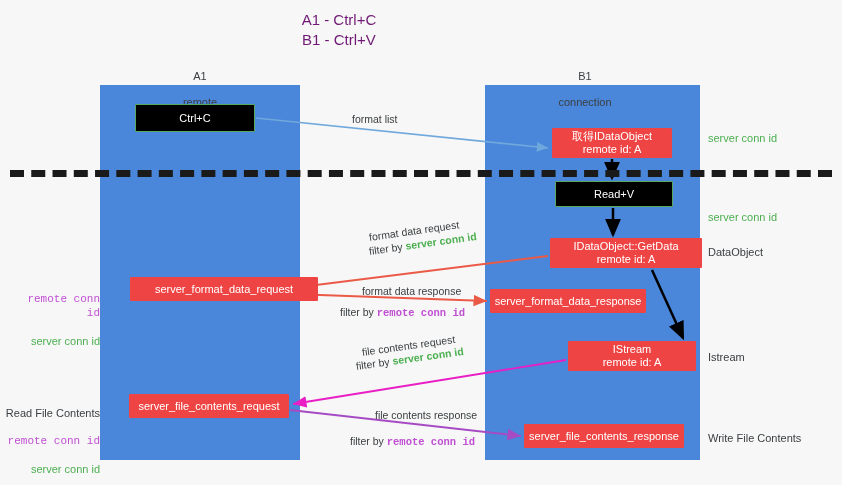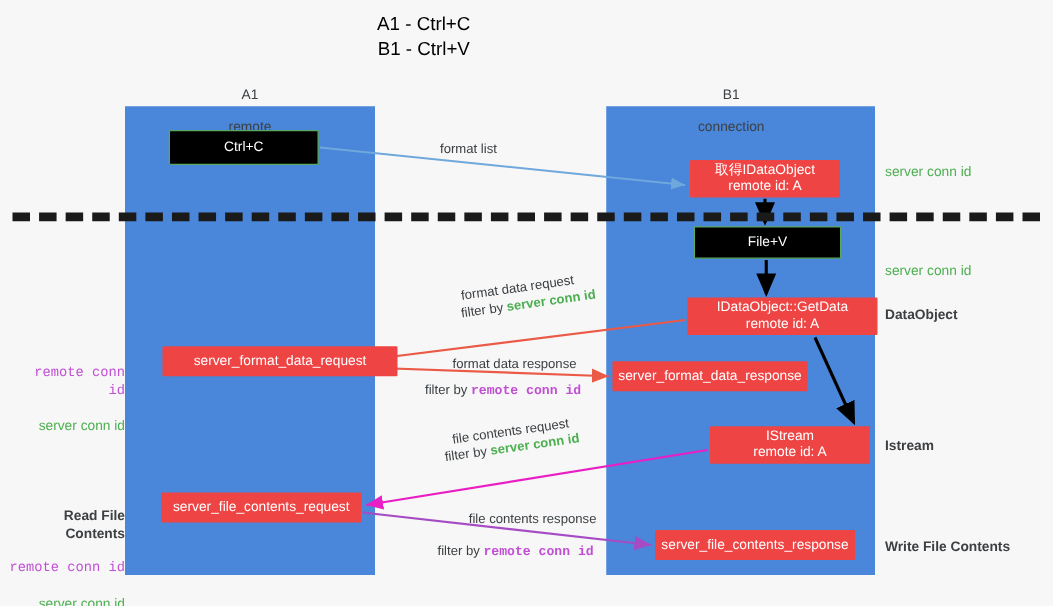--- a/index.html
+++ b/index.html
@@ -10,21 +10,21 @@
     overflow:hidden;
     position:relative;
     color:#3c4043;
   }
   #canvas{position:absolute;left:0;top:0;width:842px;height:485px;}
   .abs{position:absolute;}
 
   
   #title{
     left:0;top:10px;width:678px;text-align:center;
-    font-size:15px;line-height:20px;color:#000000;
+    font-size:15px;line-height:20px;color:#701a75;
     white-space:pre-line;
   }
 
   
   .col-head{
     width:200px;text-align:center;font-size:11px;line-height:13px;
     color:#3c4043;white-space:pre-line;
   }
   #head-a1{left:100px;top:57px;}
   #head-b1{left:485px;top:57px;}
@@ -59,21 +59,21 @@
   
   #divider{
     left:10px;top:170px;width:822px;height:0;
     border-top:7px dashed #1a1a1a;
   }
 
   
   .side-label{font-size:11px;line-height:14px;white-space:pre-line;}
   .green-t{color:#4caf50;}
   .magenta-t{color:#c14fd4;font-family:Liberation Mono, monospace;}
-  .grey-t{color:#3c4043;font-weight:bold;}
+  .grey-t{color:#3c4043;}
 
   #lbl-serverconn-1{left:708px;top:131px;}
   #lbl-serverconn-2{left:708px;top:210px;}
   #lbl-dataobject{left:708px;top:245px;}
   #lbl-istream{left:708px;top:350px;}
   #lbl-writefile{left:708px;top:431px;}
 
   #lbl-left-1{left:8px;top:278px;text-align:right;width:92px;}
   #lbl-left-2{left:2px;top:392px;width:98px;text-align:right;}
 
@@ -158,21 +158,21 @@
   <div class="abs box green" id="box-ctrlc">
     <span>Ctrl+C</span>
   </div>
 
   <div class="abs box orange" id="box-idataobject">
     <span>取得IDataObject</span>
     <span>remote id: A</span>
   </div>
 
   <div class="abs box green" id="box-ctrlv">
-    <span>File+V</span>
+    <span>Read+V</span>
   </div>
 
   <div class="abs box orange" id="box-getdata">
     <span>IDataObject::GetData</span>
     <span>remote id: A</span>
   </div>
 
   <div class="abs box orange" id="box-fmt-req">
     <span>server_format_data_request</span>
   </div>

